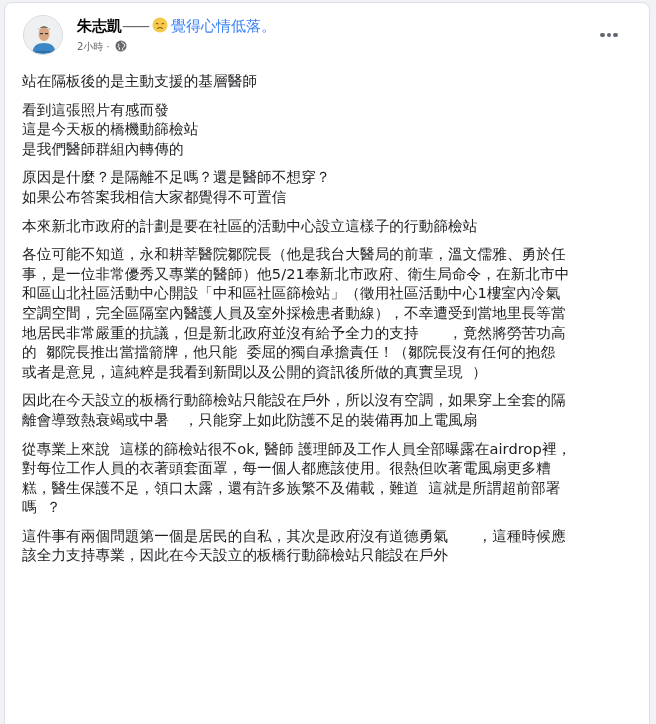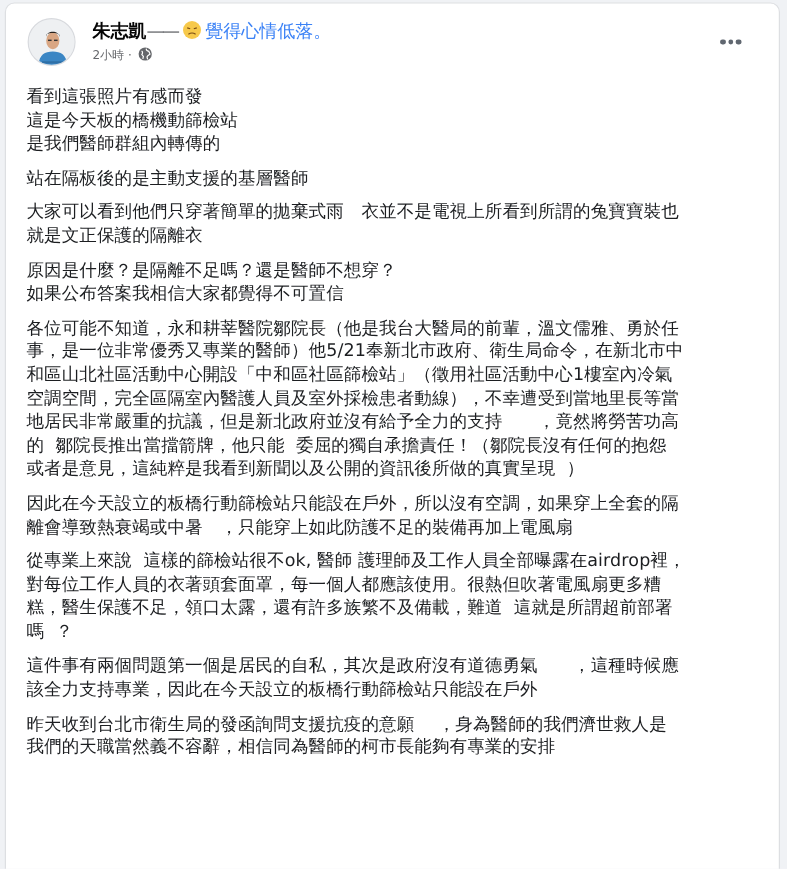--- a/index.html
+++ b/index.html
@@ -62,39 +62,36 @@
           </svg></span>
     </div>
     <div class="more-btn">
       <span></span>
         <span></span>
         <span></span>
     </div>
   </div>
 
   <div class="body-text">
+    <p class="para">站在隔板後的是主動支援的基層醫師</p>
     <p class="para">看到這張照片有感而發
 這是今天板的橋機動篩檢站
 是我們醫師群組內轉傳的</p>
-    <p class="para">站在隔板後的是主動支援的基層醫師</p>
-    <p class="para">大家可以看到他們只穿著簡單的拋棄式雨　衣並不是電視上所看到所謂的兔寶寶裝也
-就是文正保護的隔離衣</p>
     <p class="para">原因是什麼？是隔離不足嗎？還是醫師不想穿？
 如果公布答案我相信大家都覺得不可置信</p>
+    <p class="para">本來新北市政府的計劃是要在社區的活動中心設立這樣子的行動篩檢站</p>
     <p class="para">各位可能不知道，永和耕莘醫院鄒院長（他是我台大醫局的前輩，溫文儒雅、勇於任
 事，是一位非常優秀又專業的醫師）他5/21奉新北市政府、衛生局命令，在新北市中
 和區山北社區活動中心開設「中和區社區篩檢站」（徵用社區活動中心1樓室內冷氣
 空調空間，完全區隔室內醫護人員及室外採檢患者動線），不幸遭受到當地里長等當
 地居民非常嚴重的抗議，但是新北政府並沒有給予全力的支持　　，竟然將勞苦功高
 的  鄒院長推出當擋箭牌，他只能  委屈的獨自承擔責任！（鄒院長沒有任何的抱怨
 或者是意見，這純粹是我看到新聞以及公開的資訊後所做的真實呈現  ）</p>
     <p class="para">因此在今天設立的板橋行動篩檢站只能設在戶外，所以沒有空調，如果穿上全套的隔
 離會導致熱衰竭或中暑　，只能穿上如此防護不足的裝備再加上電風扇</p>
     <p class="para">從專業上來說  這樣的篩檢站很不ok, 醫師 護理師及工作人員全部曝露在airdrop裡，
 對每位工作人員的衣著頭套面罩，每一個人都應該使用。很熱但吹著電風扇更多糟
 糕，醫生保護不足，領口太露，還有許多族繁不及備載，難道  這就是所謂超前部署
 嗎  ？</p>
     <p class="para">這件事有兩個問題第一個是居民的自私，其次是政府沒有道德勇氣　　，這種時候應
 該全力支持專業，因此在今天設立的板橋行動篩檢站只能設在戶外</p>
-    <p class="para">昨天收到台北市衛生局的發函詢問支援抗疫的意願　 ，身為醫師的我們濟世救人是
-我們的天職當然義不容辭，相信同為醫師的柯市長能夠有專業的安排</p>
   </div>
 </div>
 
 </body></html>

